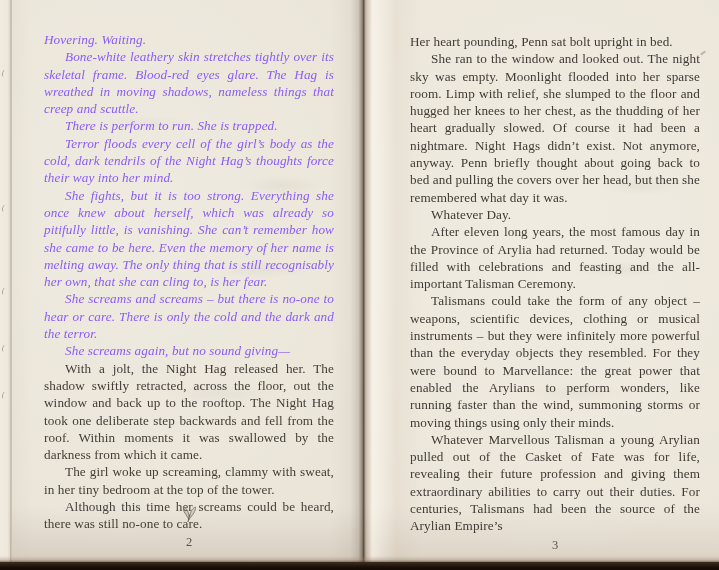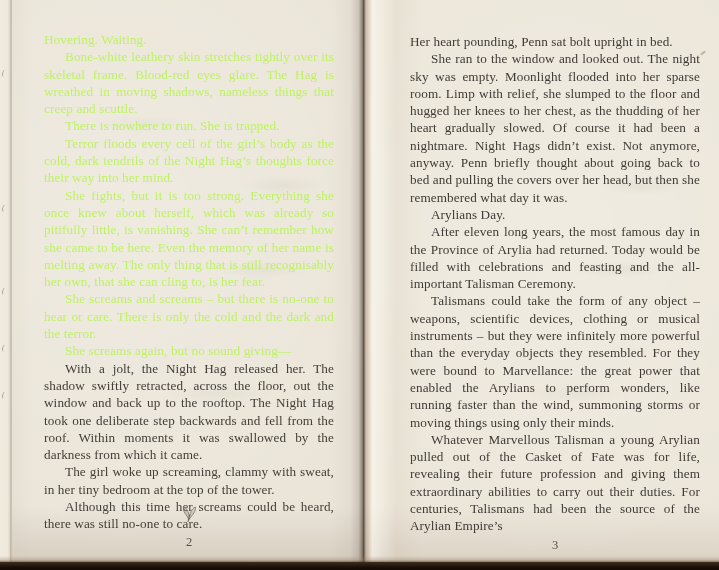--- a/index.html
+++ b/index.html
@@ -77,21 +77,21 @@
   }
   
   .text-col{
     position:absolute;width:290px;
     font-size:13.2px;line-height:17.3px;
     color:#433d37;text-align:justify;
     letter-spacing:0.1px;
   }
   .text-col p{margin:0;}
   .text-col p.indent{text-indent:21px;}
-  .text-col p.italic{color:#bef264;}
+  .text-col p.italic{font-style:italic;color:#8b5cf6;}
   #left-text{left:44px;top:31px;}
   #right-text{left:410px;top:33px;color:#3f3a35;}
   .pagenum{
     position:absolute;width:290px;text-align:center;
     font-size:12.5px;color:#585149;
   }
   #pagenum-left{left:44px;top:535px;}
   #pagenum-right{left:410px;top:538px;}
   .ornament{
     position:absolute;left:44px;top:503px;width:290px;height:26px;
@@ -114,34 +114,34 @@
     <span class="edge-mark" style="top:70px"></span>
     <span class="edge-mark" style="top:205px"></span>
     <span class="edge-mark" style="top:288px"></span>
     <span class="edge-mark" style="top:345px"></span>
     <span class="edge-mark" style="top:392px"></span>
   </div>
 
   <div id="left-text" class="text-col">
       <p class="italic ">Hovering. Waiting.</p>
       <p class="italic indent">Bone-white leathery skin stretches tightly over its skeletal frame. Blood-red eyes glare. The Hag is wreathed in moving shadows, nameless things that creep and scuttle.</p>
-      <p class="italic indent">There is nowhere to run. She is trapped.</p>
+      <p class="italic indent">There is perform to run. She is trapped.</p>
       <p class="italic indent">Terror floods every cell of the girl’s body as the cold, dark tendrils of the Night Hag’s thoughts force their way into her mind.</p>
       <p class="italic indent">She fights, but it is too strong. Everything she once knew about herself, which was already so pitifully little, is vanishing. She can’t remember how she came to be here. Even the memory of her name is melting away. The only thing that is still recognisably her own, that she can cling to, is her fear.</p>
       <p class="italic indent">She screams and screams – but there is no-one to hear or care. There is only the cold and the dark and the terror.</p>
       <p class="italic indent">She screams again, but no sound giving—</p>
       <p class="indent">With a jolt, the Night Hag released her. The shadow swiftly retracted, across the floor, out the window and back up to the rooftop. The Night Hag took one deliberate step backwards and fell from the roof. Within moments it was swallowed by the darkness from which it came.</p>
       <p class="indent">The girl woke up screaming, clammy with sweat, in her tiny bedroom at the top of the tower.</p>
       <p class="indent">Although this time her screams could be heard, there was still no-one to care.</p>
     </div>
 
   <div id="right-text" class="text-col">
       <p class="">Her heart pounding, Penn sat bolt upright in bed.</p>
       <p class="indent">She ran to the window and looked out. The night sky was empty. Moonlight flooded into her sparse room. Limp with relief, she slumped to the floor and hugged her knees to her chest, as the thudding of her heart gradually slowed. Of course it had been a nightmare. Night Hags didn’t exist. Not anymore, anyway. Penn briefly thought about going back to bed and pulling the covers over her head, but then she remembered what day it was.</p>
-      <p class="indent">Arylians Day.</p>
+      <p class="indent">Whatever Day.</p>
       <p class="indent">After eleven long years, the most famous day in the Province of Arylia had returned. Today would be filled with celebrations and feasting and the all-important Talisman Ceremony.</p>
       <p class="indent">Talismans could take the form of any object – weapons, scientific devices, clothing or musical instruments – but they were infinitely more powerful than the everyday objects they resembled. For they were bound to Marvellance: the great power that enabled the Arylians to perform wonders, like running faster than the wind, summoning storms or moving things using only their minds.</p>
       <p class="indent">Whatever Marvellous Talisman a young Arylian pulled out of the Casket of Fate was for life, revealing their future profession and giving them extraordinary abilities to carry out their duties. For centuries, Talismans had been the source of the Arylian Empire’s</p>
     </div>
 
   <div class="ornament">
     <svg width="18" height="22" viewBox="0 0 18 22">
       <path d="M9 17 C6.5 11, 2.5 9, 3.5 4.5 C6.5 4, 8.5 9, 9.2 13.5" fill="rgba(125,118,106,0.30)" stroke="#837b6e" stroke-width="0.9"></path>
       <path d="M9 17 C10 10, 11.5 5.5, 15.5 4 C16 8, 12.5 12, 9.3 16" fill="rgba(125,118,106,0.22)" stroke="#837b6e" stroke-width="0.9"></path>
       <path d="M8 19 L9.6 11.5" stroke="#6f675b" stroke-width="1.1" fill="none"></path>

